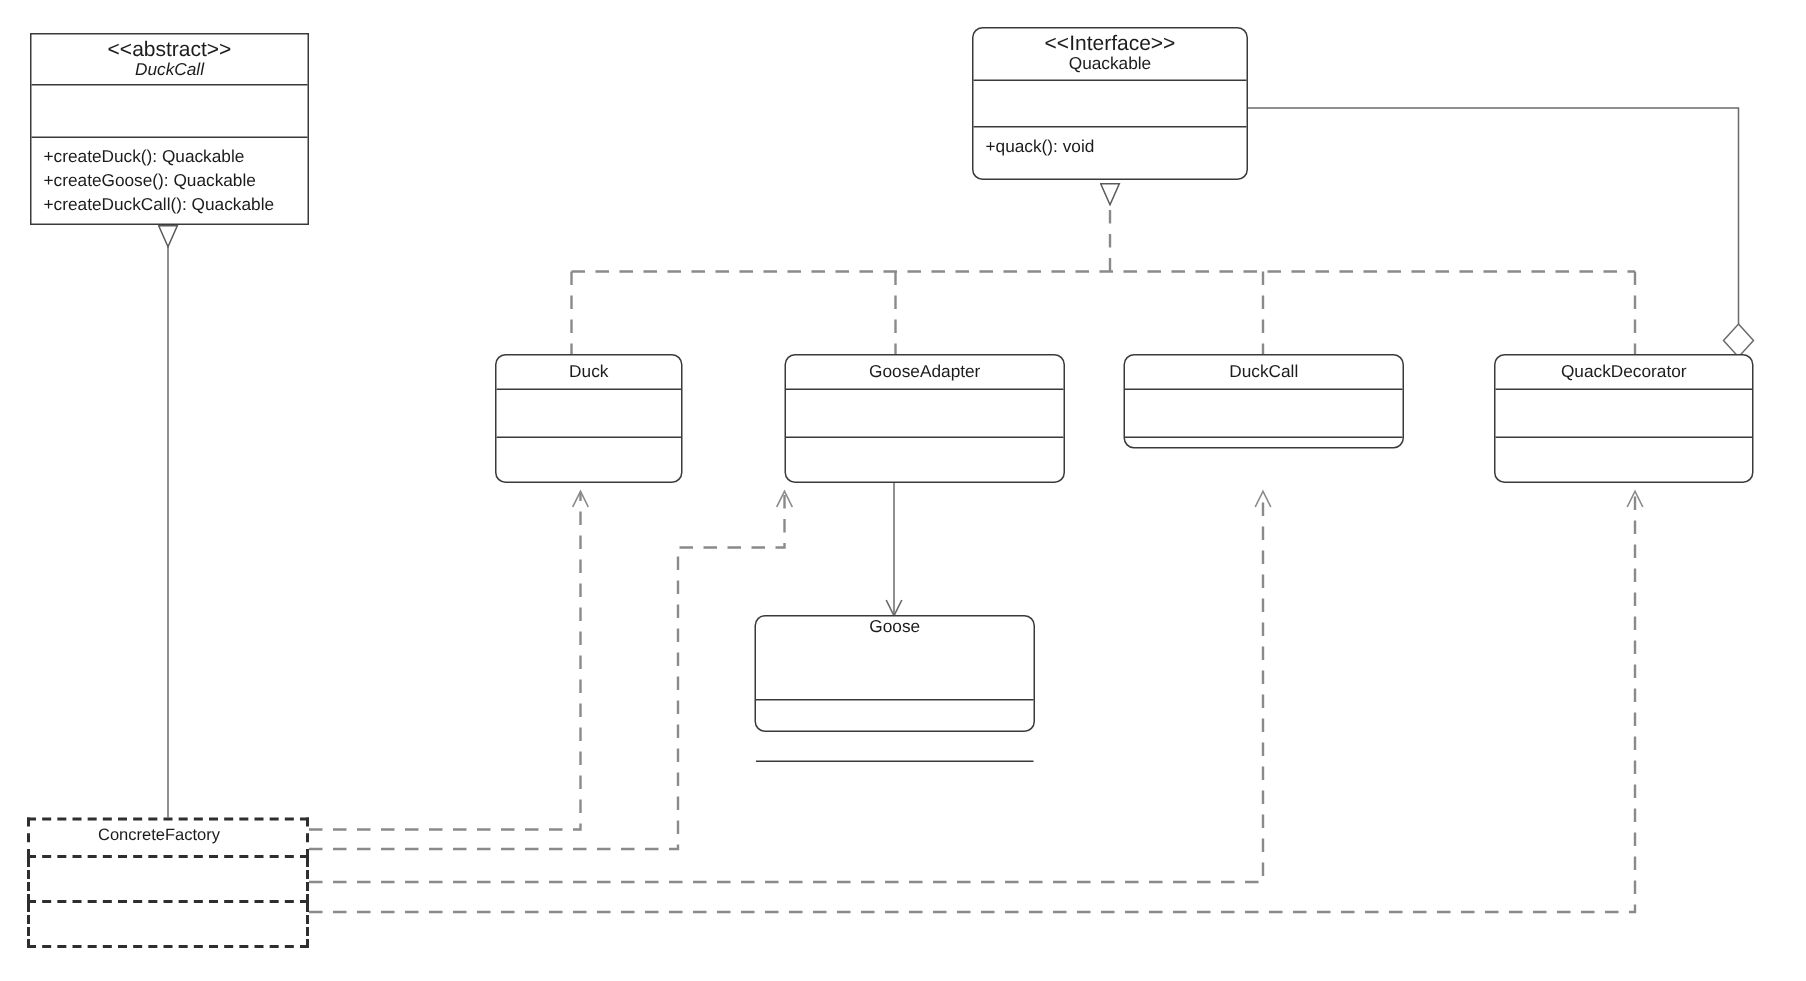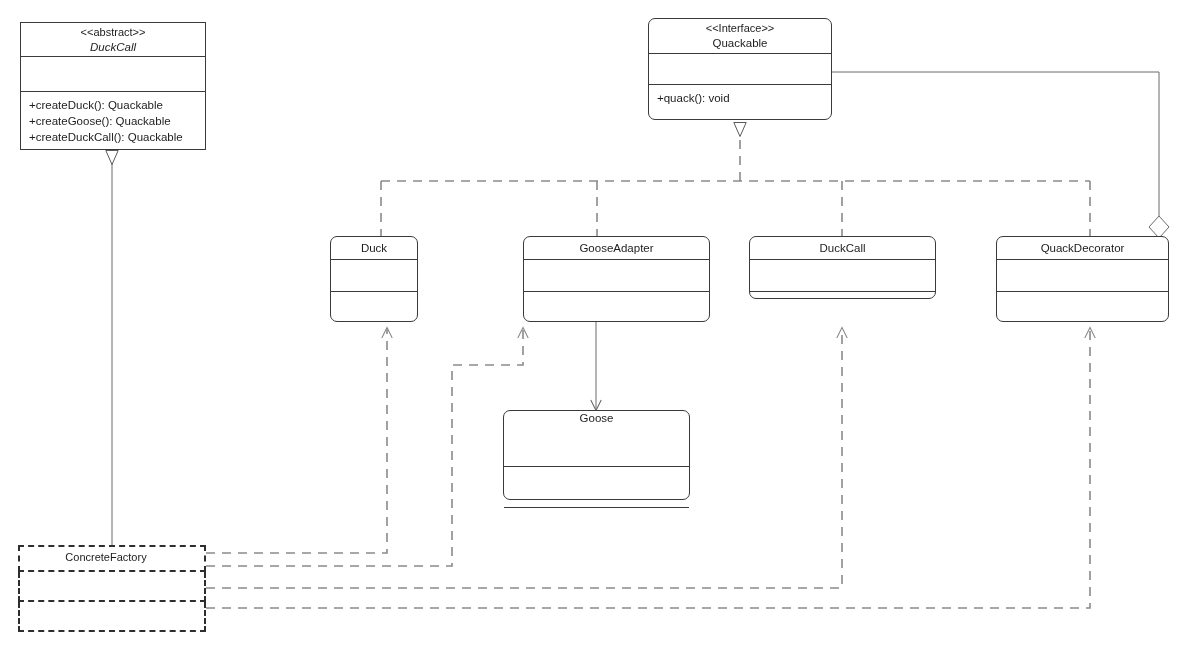--- a/index.html
+++ b/index.html
@@ -12,21 +12,21 @@
   .uml-class.rounded{border-radius:7px;}
   .uml-class.square{border-radius:0;}
 
   .cmp{box-sizing:border-box;display:flex;flex-direction:column;
        align-items:center;justify-content:center;}
   .cmp.head{}
   .cmp.attrs{border-top:1px solid #3a3a3a;}
   .cmp.ops{border-top:1px solid #3a3a3a;}
   .cmp.left{align-items:flex-start;justify-content:flex-start;padding:5px 8px 0 8px;}
 
-  .stereo{font-size:11px;color:#1c1c1c;line-height:15px;}
+  .stereo{font-size:14px;color:#1c1c1c;line-height:15px;}
   .cname{font-size:11.5px;color:#1c1c1c;line-height:15px;}
   .cname.italic{font-style:italic;}
   .member{font-size:11.5px;color:#1c1c1c;line-height:16px;white-space:nowrap;}
 
   
   .dashbox{position:absolute;box-sizing:border-box;z-index:2;background:transparent;}
   .dashbox .dsect{position:absolute;left:0;right:0;box-sizing:border-box;}
   .dashbox .dsect{border:2px dashed #2e2e2e;}
   .dashbox .dsect.mid{border-top:none;}
   .dashbox .dsect.bot{border-top:none;}
@@ -115,21 +115,21 @@
     <div class="cmp head" style="height:34px;">
       <div class="stereo">&lt;&lt;Interface&gt;&gt;</div>
       <div class="cname">Quackable</div>
     </div>
     <div class="cmp attrs" style="height:31px;"></div>
     <div class="cmp ops left" style="flex:1;">
       <div class="member">+quack(): void</div>
     </div>
   </div>
 
-  <div class="uml-class rounded" style="left:330px;top:236px;width:88px;height:86px;">
+  <div class="uml-class rounded" style="left:330px;top:236px;width:125px;height:86px;">
     <div class="cmp head" style="height:22px;">
       <div class="cname">Duck</div>
     </div>
     <div class="cmp attrs" style="height:32px;"></div>
     <div class="cmp ops" style="flex:1;"></div>
   </div>
 
   <div class="uml-class rounded" style="left:523px;top:236px;width:187px;height:86px;">
     <div class="cmp head" style="height:22px;">
       <div class="cname">GooseAdapter</div>
@@ -147,21 +147,21 @@
   </div>
 
   <div class="uml-class rounded" style="left:996px;top:236px;width:173px;height:86px;">
     <div class="cmp head" style="height:22px;">
       <div class="cname">QuackDecorator</div>
     </div>
     <div class="cmp attrs" style="height:32px;"></div>
     <div class="cmp ops" style="flex:1;"></div>
   </div>
 
-  <div class="uml-class rounded" style="left:503px;top:410px;width:187px;height:90px;gap:40px;">
+  <div class="uml-class rounded" style="left:503px;top:410px;width:187px;height:78px;gap:40px;">
     <div class="cmp head" style="height:22px;">
       <div class="cname">Goose</div>
     </div>
     <div class="cmp attrs" style="height:34px;"></div>
     <div class="cmp ops" style="flex:1;"></div>
   </div>
 
   <div class="dashbox" style="left:18px;top:545px;width:188px;height:87px;">
     <div class="dsect" style="top:0;height:27px;"></div>
     <div class="dlabel" style="top:5px;">ConcreteFactory</div>

